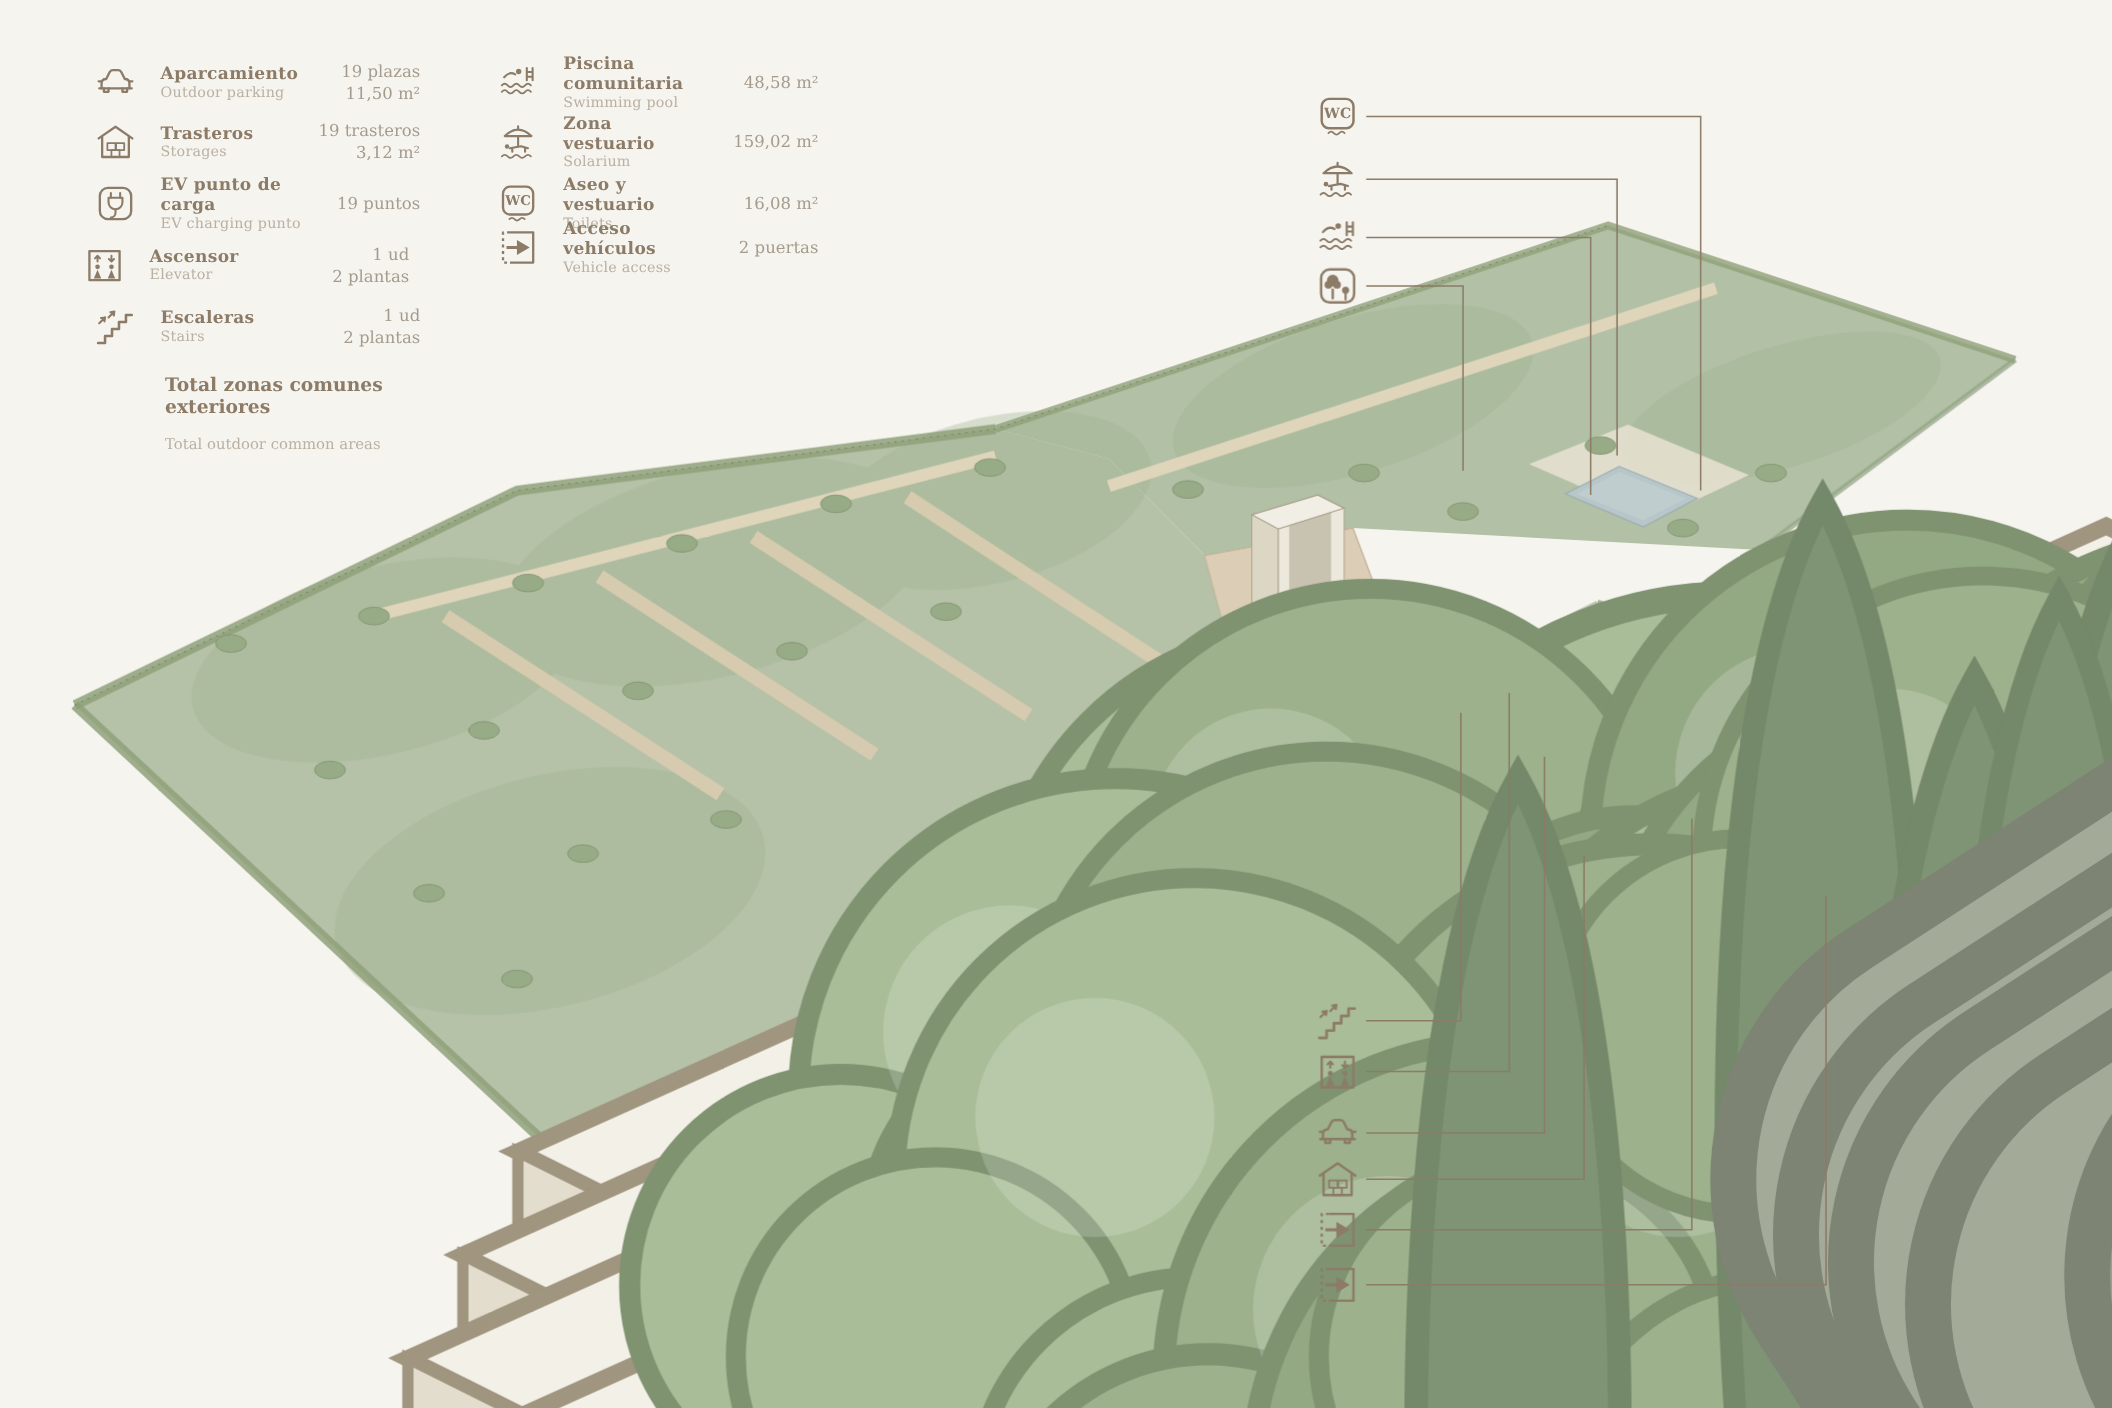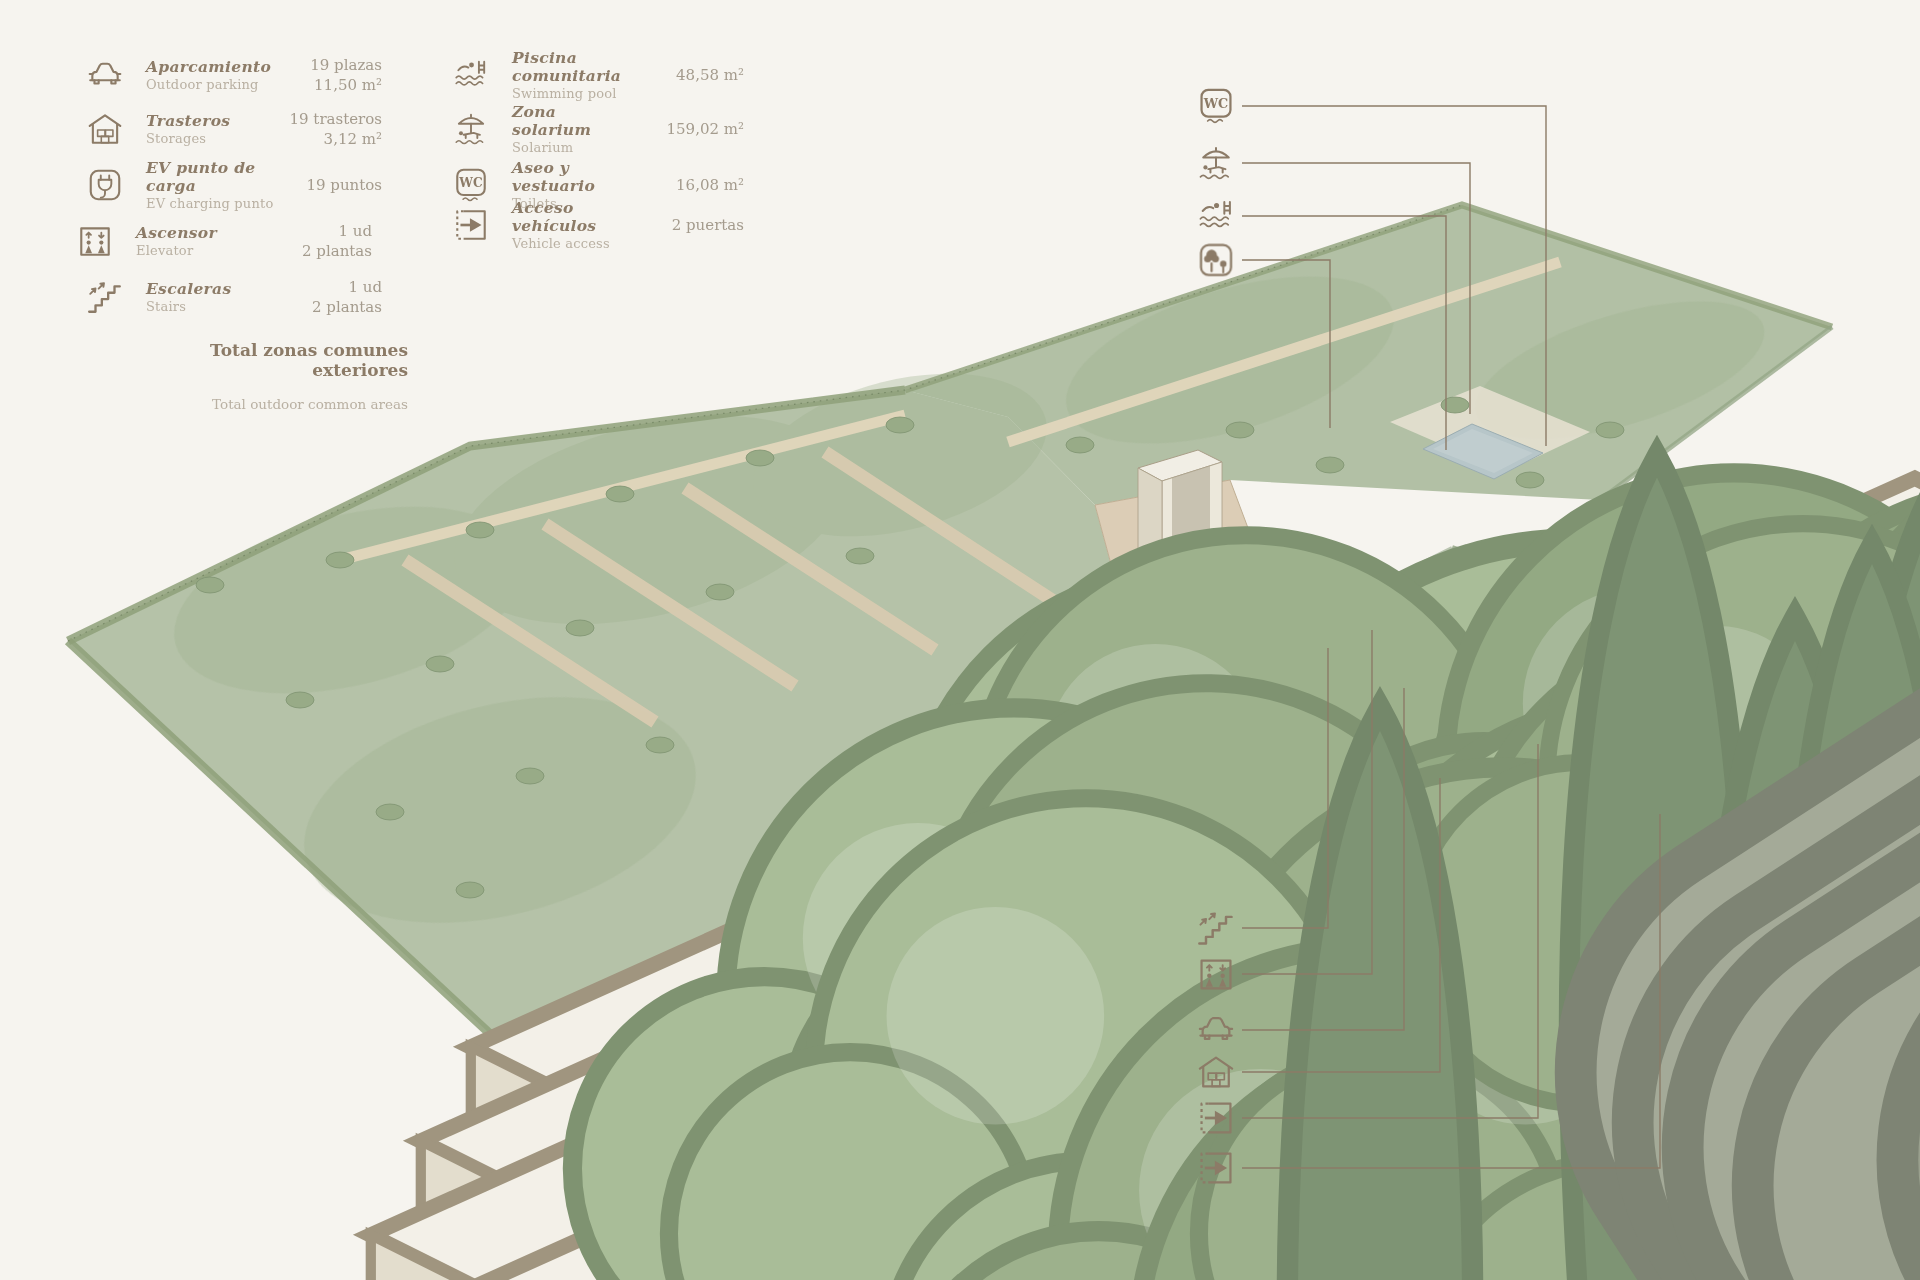--- a/index.html
+++ b/index.html
@@ -4,25 +4,25 @@
 <style>
   html,body{margin:0;padding:0;background:#e8e6e0;}
   .stage{position:relative;width:1920px;height:1280px;background:#f6f4ef;overflow:hidden;
          font-family:"DejaVu Serif",serif;color:#8c7b67;}
   svg.scene{position:absolute;left:0;top:0;width:1920px;height:1280px;}
   
   .legend{position:absolute;left:0;top:0;width:800px;height:420px;}
   .lrow{position:absolute;display:grid;grid-template-columns:46px 1fr auto;align-items:center;
         column-gap:14px;height:54px;}
   .lrow .licon{width:38px;height:38px;display:block;}
-  .es{font-size:15.5px;font-weight:bold;color:#8c7b67;letter-spacing:.3px;line-height:1.15;font-style:italic;}
+  .es{font-size:15.5px;font-weight:bold;color:#8c7b67;letter-spacing:.3px;line-height:1.15;}
   .en{font-size:13px;color:#b9b0a2;letter-spacing:.2px;margin-top:2px;}
   .lval{text-align:right;font-size:15px;color:#a49b8d;line-height:1.35;min-width:92px;}
   .total{position:absolute;left:150px;top:340px;display:flex;align-items:flex-start;gap:12px;}
-  .total .tlabels{width:258px;text-align:right;}
+  .total .tlabels{width:258px;}
   .total .tes{font-size:17px;font-weight:bold;color:#8c7b67;}
   .total .ten{font-size:13.5px;color:#b9b0a2;margin-top:16px;}
   .total .tval{font-size:37px;color:#a39a8c;letter-spacing:1px;margin-top:-5px;}
 </style>
 </head>
 <body>
 
 <div class="stage">
 
 <svg class="scene" viewBox="0 0 1920 1280">
@@ -438,21 +438,21 @@
       <div>48,58 m²</div>
       <div></div>
     </div>
   </div>
 
   <div class="lrow" style="left:452px;top:102px;width:292px;">
     <svg class="licon">
           <use href="#solarium-icon"></use>
         </svg>
     <div>
-      <div class="es">Zona solarium</div>
+      <div class="es">Zona vestuario</div>
       <div class="en">Solarium</div>
     </div>
     <div class="lval">
       <div>159,02 m²</div>
       <div></div>
     </div>
   </div>
 
   <div class="lrow" style="left:452px;top:158px;width:292px;">
     <svg class="licon">

